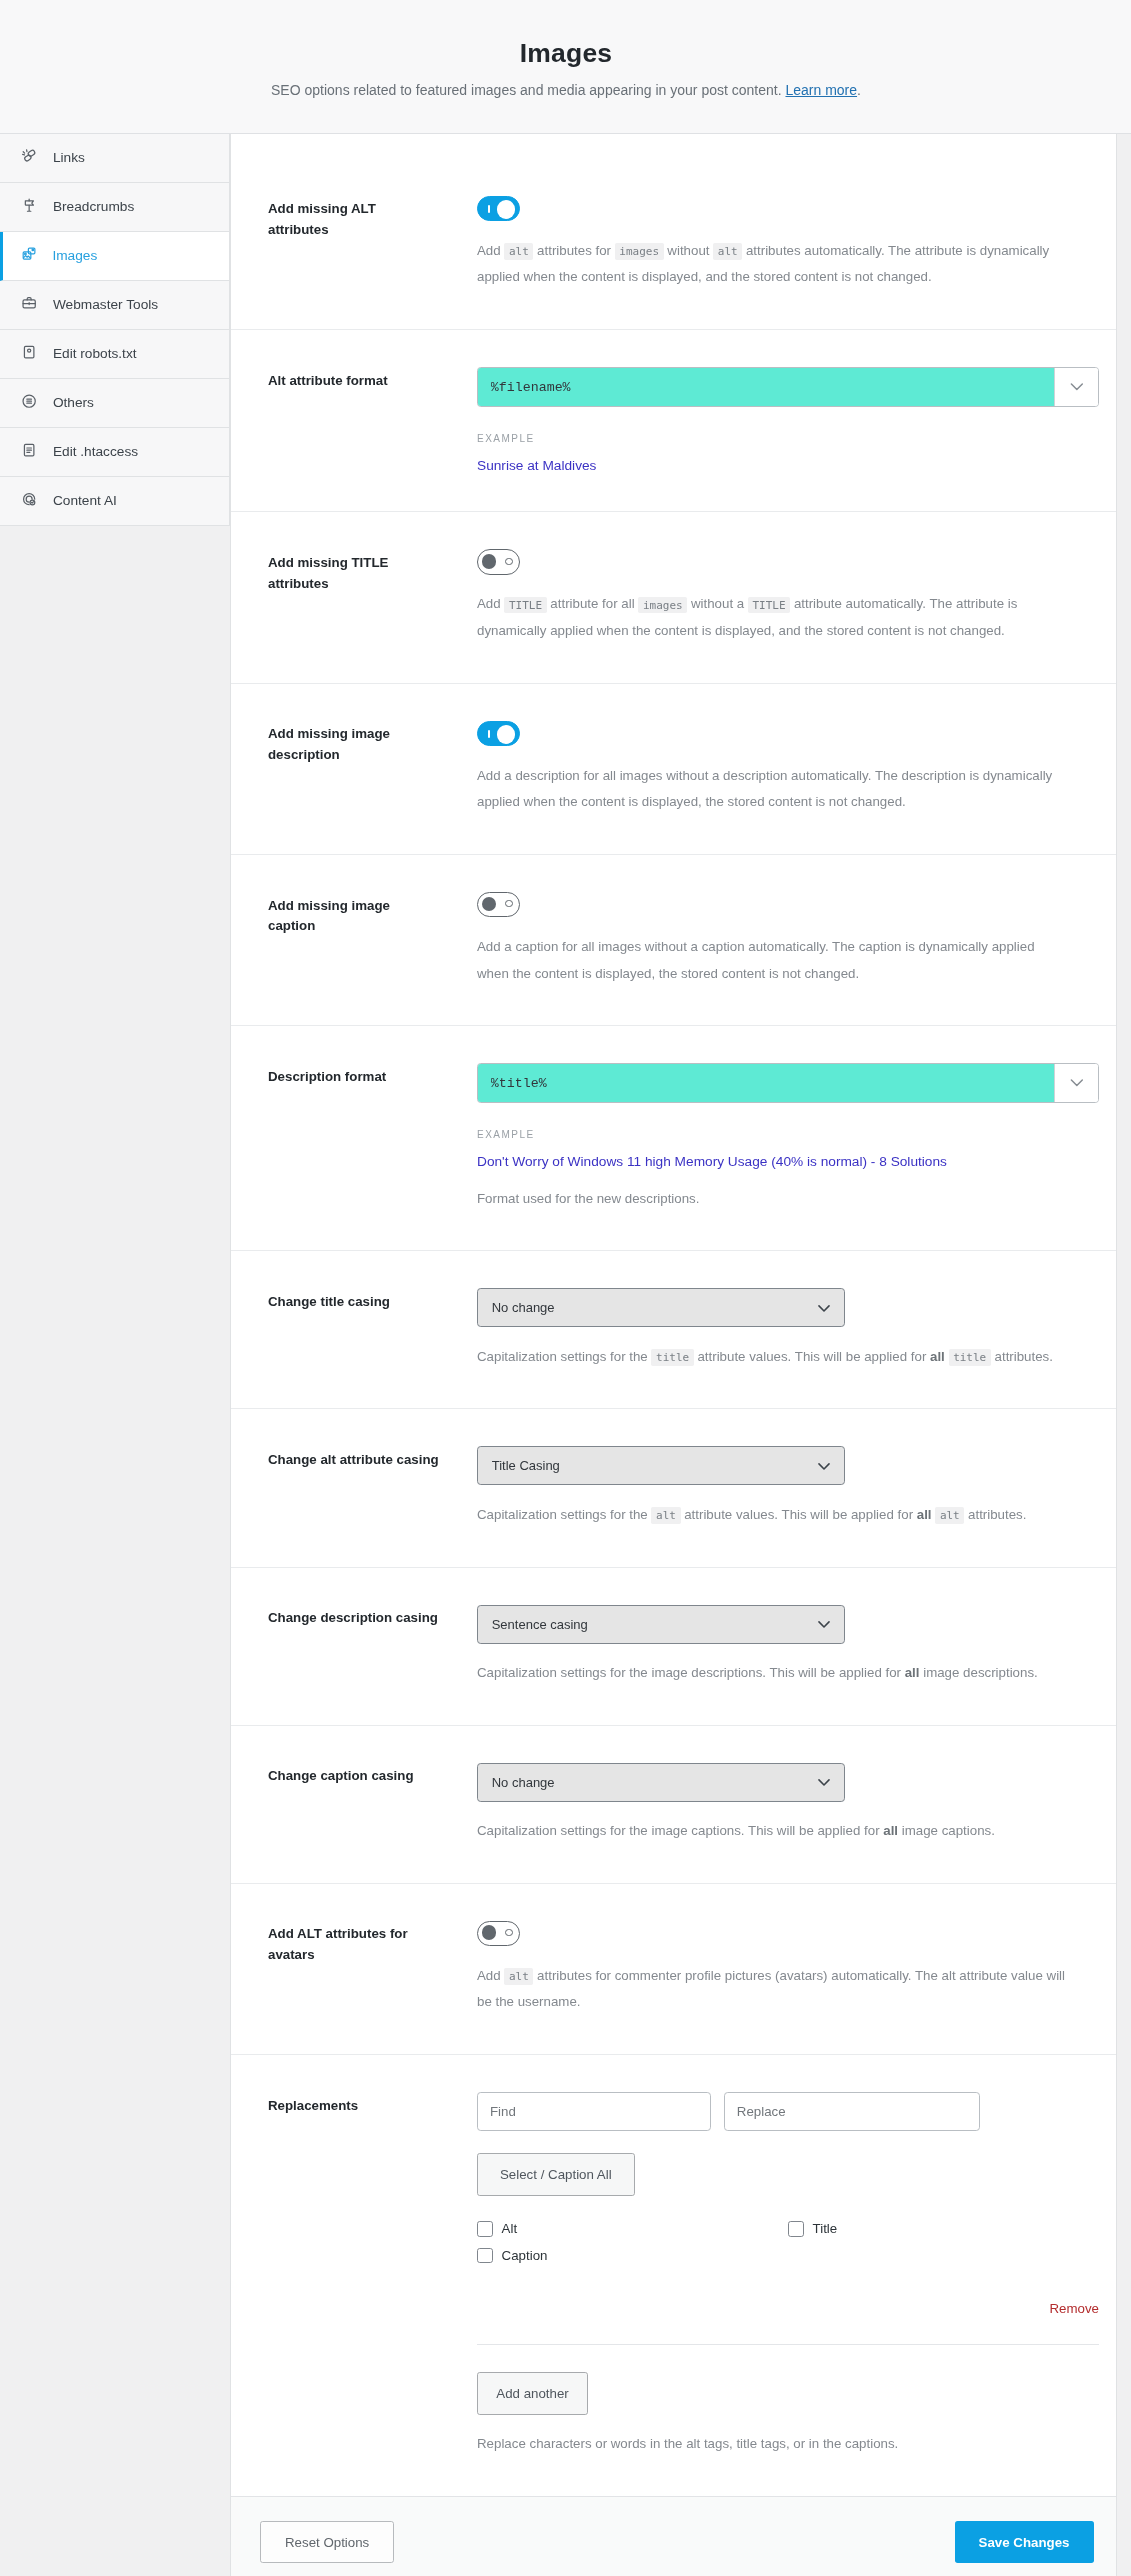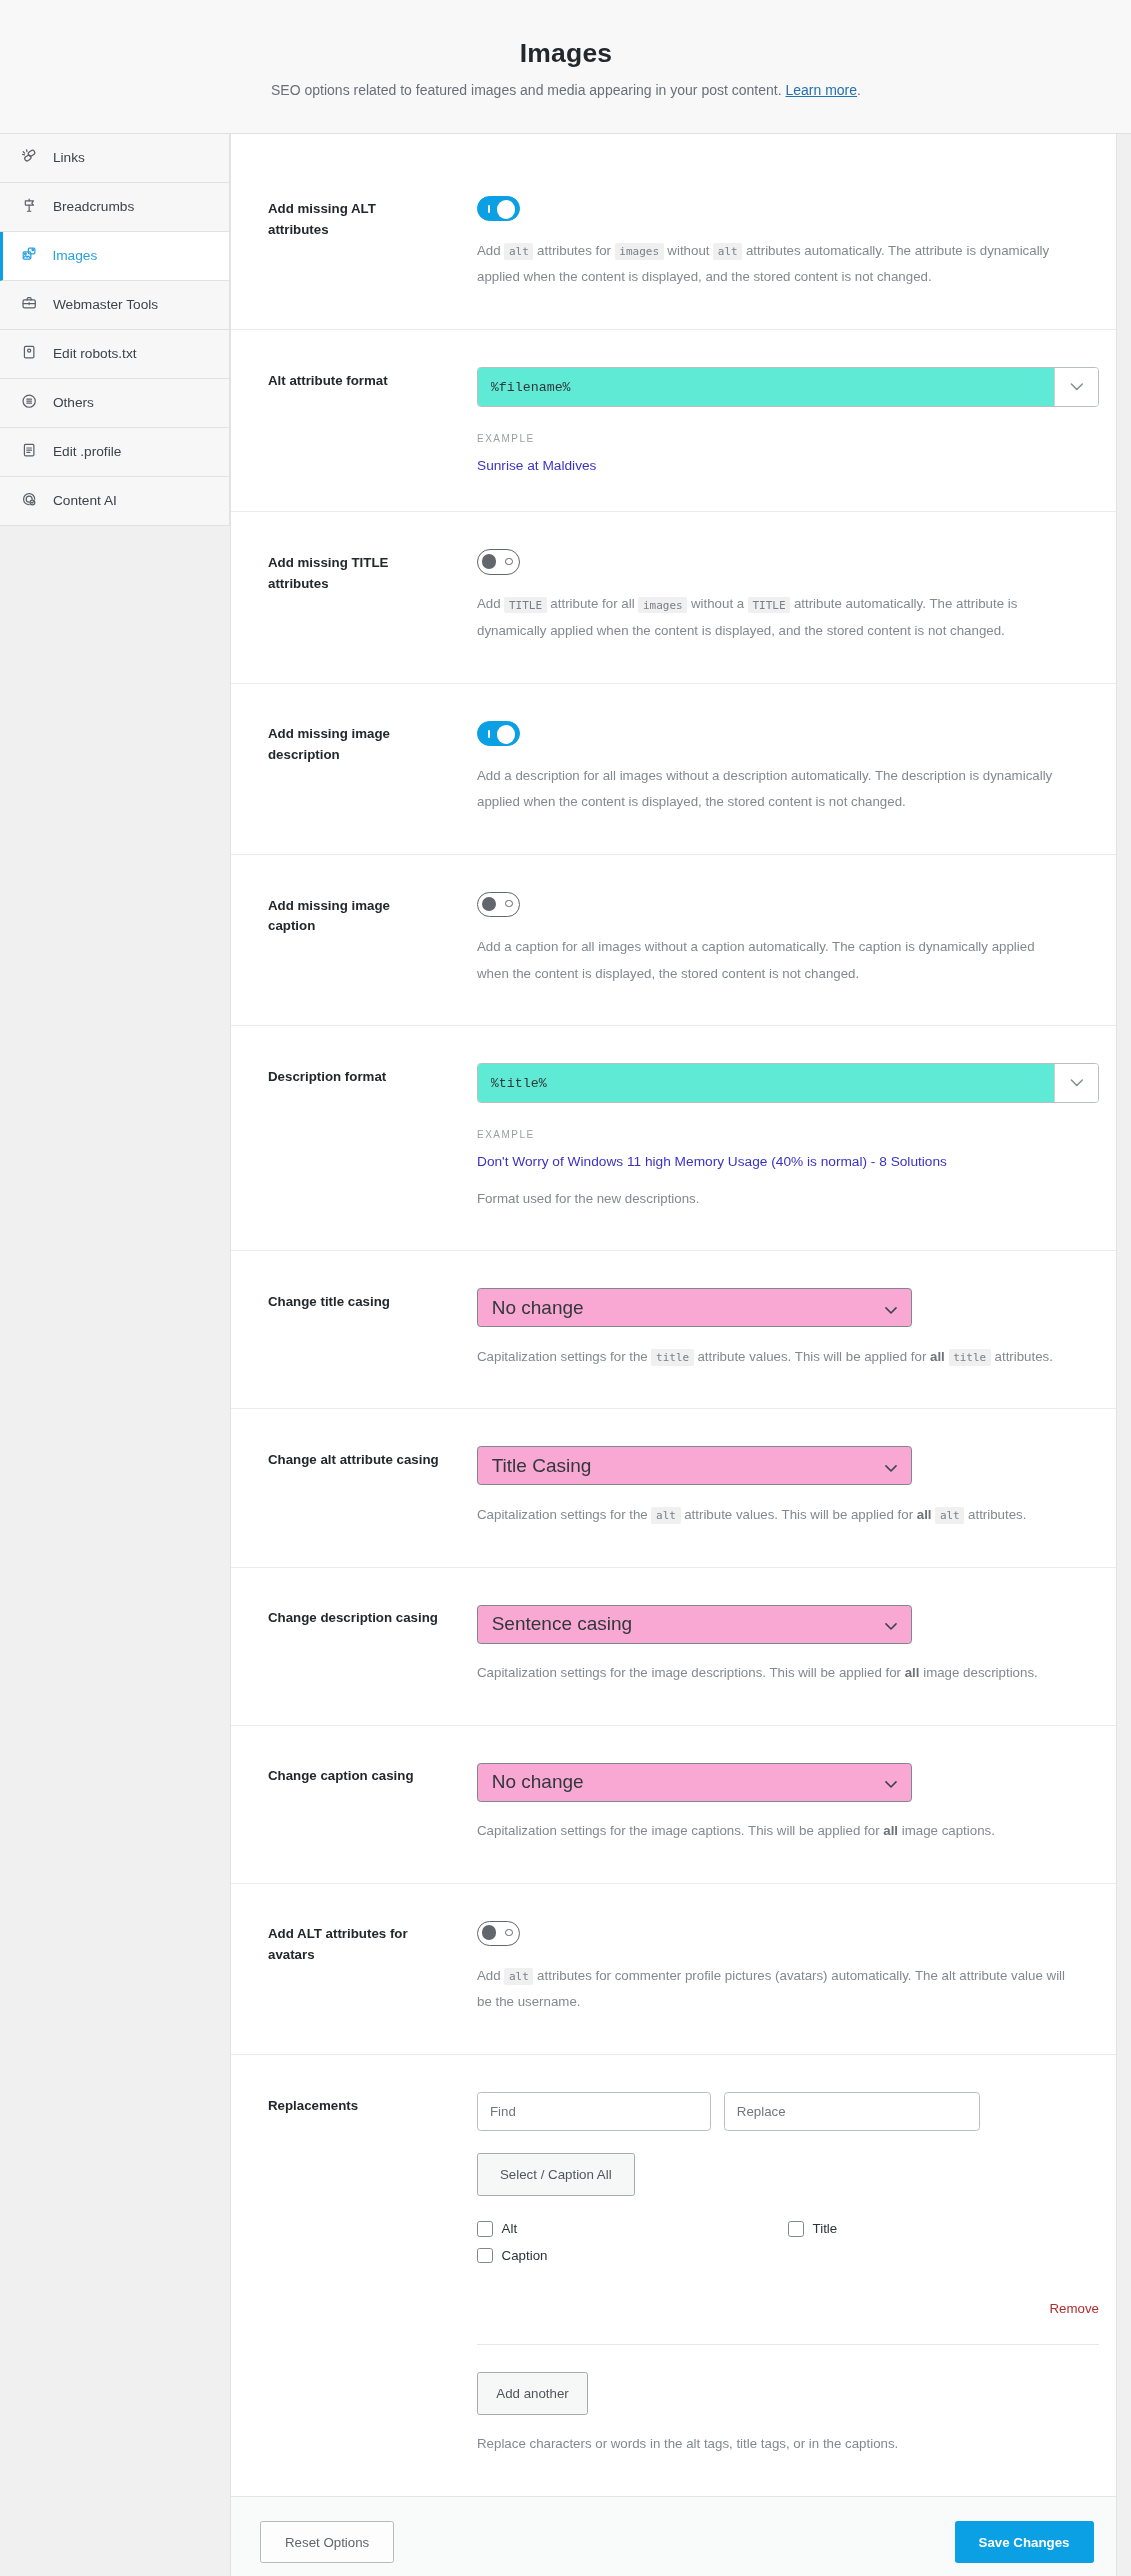--- a/index.html
+++ b/index.html
@@ -44,22 +44,22 @@
 
   
   .combobox{display:flex;width:622px;box-sizing:border-box;border:0.9px solid #b9bec3;border-radius:3.7px;overflow:hidden;background:#fff;}
   .combobox input{flex:1 1 auto;border:none;outline:none;height:38px;padding:0 12.8px;font-size:13.3px;color:#32373c;font-family:Liberation Mono, monospace;background:#5eead4;}
   .combo-btn{flex:0 0 44px;display:flex;align-items:center;justify-content:center;background:#fff;border:none;border-left:0.9px solid #cfd3d7;cursor:pointer;}
 
   .example-label{margin-top:25.6px;font-size:10px;font-weight:400;letter-spacing:1.5px;color:#9aa0a6;}
   .example-link{display:block;margin-top:14.6px;font-size:13.7px;color:#3b32c4;text-decoration:none;}
 
   
-  .select{box-sizing:border-box;width:435px;height:39px;border:0.9px solid #7f868d;border-radius:3.7px;background:#f9a8d4;
-          display:flex;align-items:center;justify-content:space-between;padding:0 13.7px;font-size:19px;color:#32373c;cursor:pointer;}
+  .select{box-sizing:border-box;width:368px;height:39px;border:0.9px solid #7f868d;border-radius:3.7px;background:#e5e5e5;
+          display:flex;align-items:center;justify-content:space-between;padding:0 13.7px;font-size:13px;color:#32373c;cursor:pointer;}
 
   
   .repl-inputs{display:flex;gap:12.8px;}
   .text-input{box-sizing:border-box;height:39px;border:0.9px solid #b9bec3;border-radius:3.7px;padding:0 12px;font-size:13.3px;color:#32373c;font-family:"Liberation Sans",sans-serif;background:#fff;}
   .text-input::placeholder{color:#72777c;opacity:1;}
   .find-input{width:234px;}
   .replace-input{width:256px;}
   .btn-secondary{margin-top:22px;display:inline-block;background:#f6f7f7;border:0.9px solid #a7aaad;border-radius:2.7px;
                  color:#50575e;font-size:13.3px;font-family:"Liberation Sans",sans-serif;padding:12.8px 22px;cursor:pointer;}
   .checkbox-grid{display:grid;grid-template-columns:311px 1fr;row-gap:11px;margin-top:25.6px;}
@@ -135,21 +135,21 @@
               <circle cx="12" cy="12" r="8"></circle>
               <path d="M9 9.4h6M9 12h6M9 14.6h6"></path>
             </svg></span>
         <span>Others</span>
       </div>
       <div class="nav-item">
         <span><svg width="18.3" height="18.3" viewBox="0 0 24 24" fill="none" stroke="#5a6067" stroke-width="1.6" stroke-linecap="round" stroke-linejoin="round">
               <rect x="5.8" y="4.5" width="12.4" height="15" rx="1.6"></rect>
               <path d="M9 9.2h6M9 12h6M9 14.8h4"></path>
             </svg></span>
-        <span>Edit .profile</span>
+        <span>Edit .htaccess</span>
       </div>
       <div class="nav-item">
         <span><svg width="18.3" height="18.3" viewBox="0 0 24 24" fill="none" stroke="#5a6067" stroke-width="1.6" stroke-linecap="round" stroke-linejoin="round">
               <path d="M19.3 12a7.3 7.3 0 1 0-7.3 7.3"></path>
               <path d="M15.9 12a3.9 3.9 0 1 0-3.9 3.9"></path>
               <circle cx="16.3" cy="16.3" r="3.1"></circle>
               <path d="M15 16.3l.9.9 1.7-1.8"></path>
             </svg></span>
         <span>Content AI</span>
       </div>

